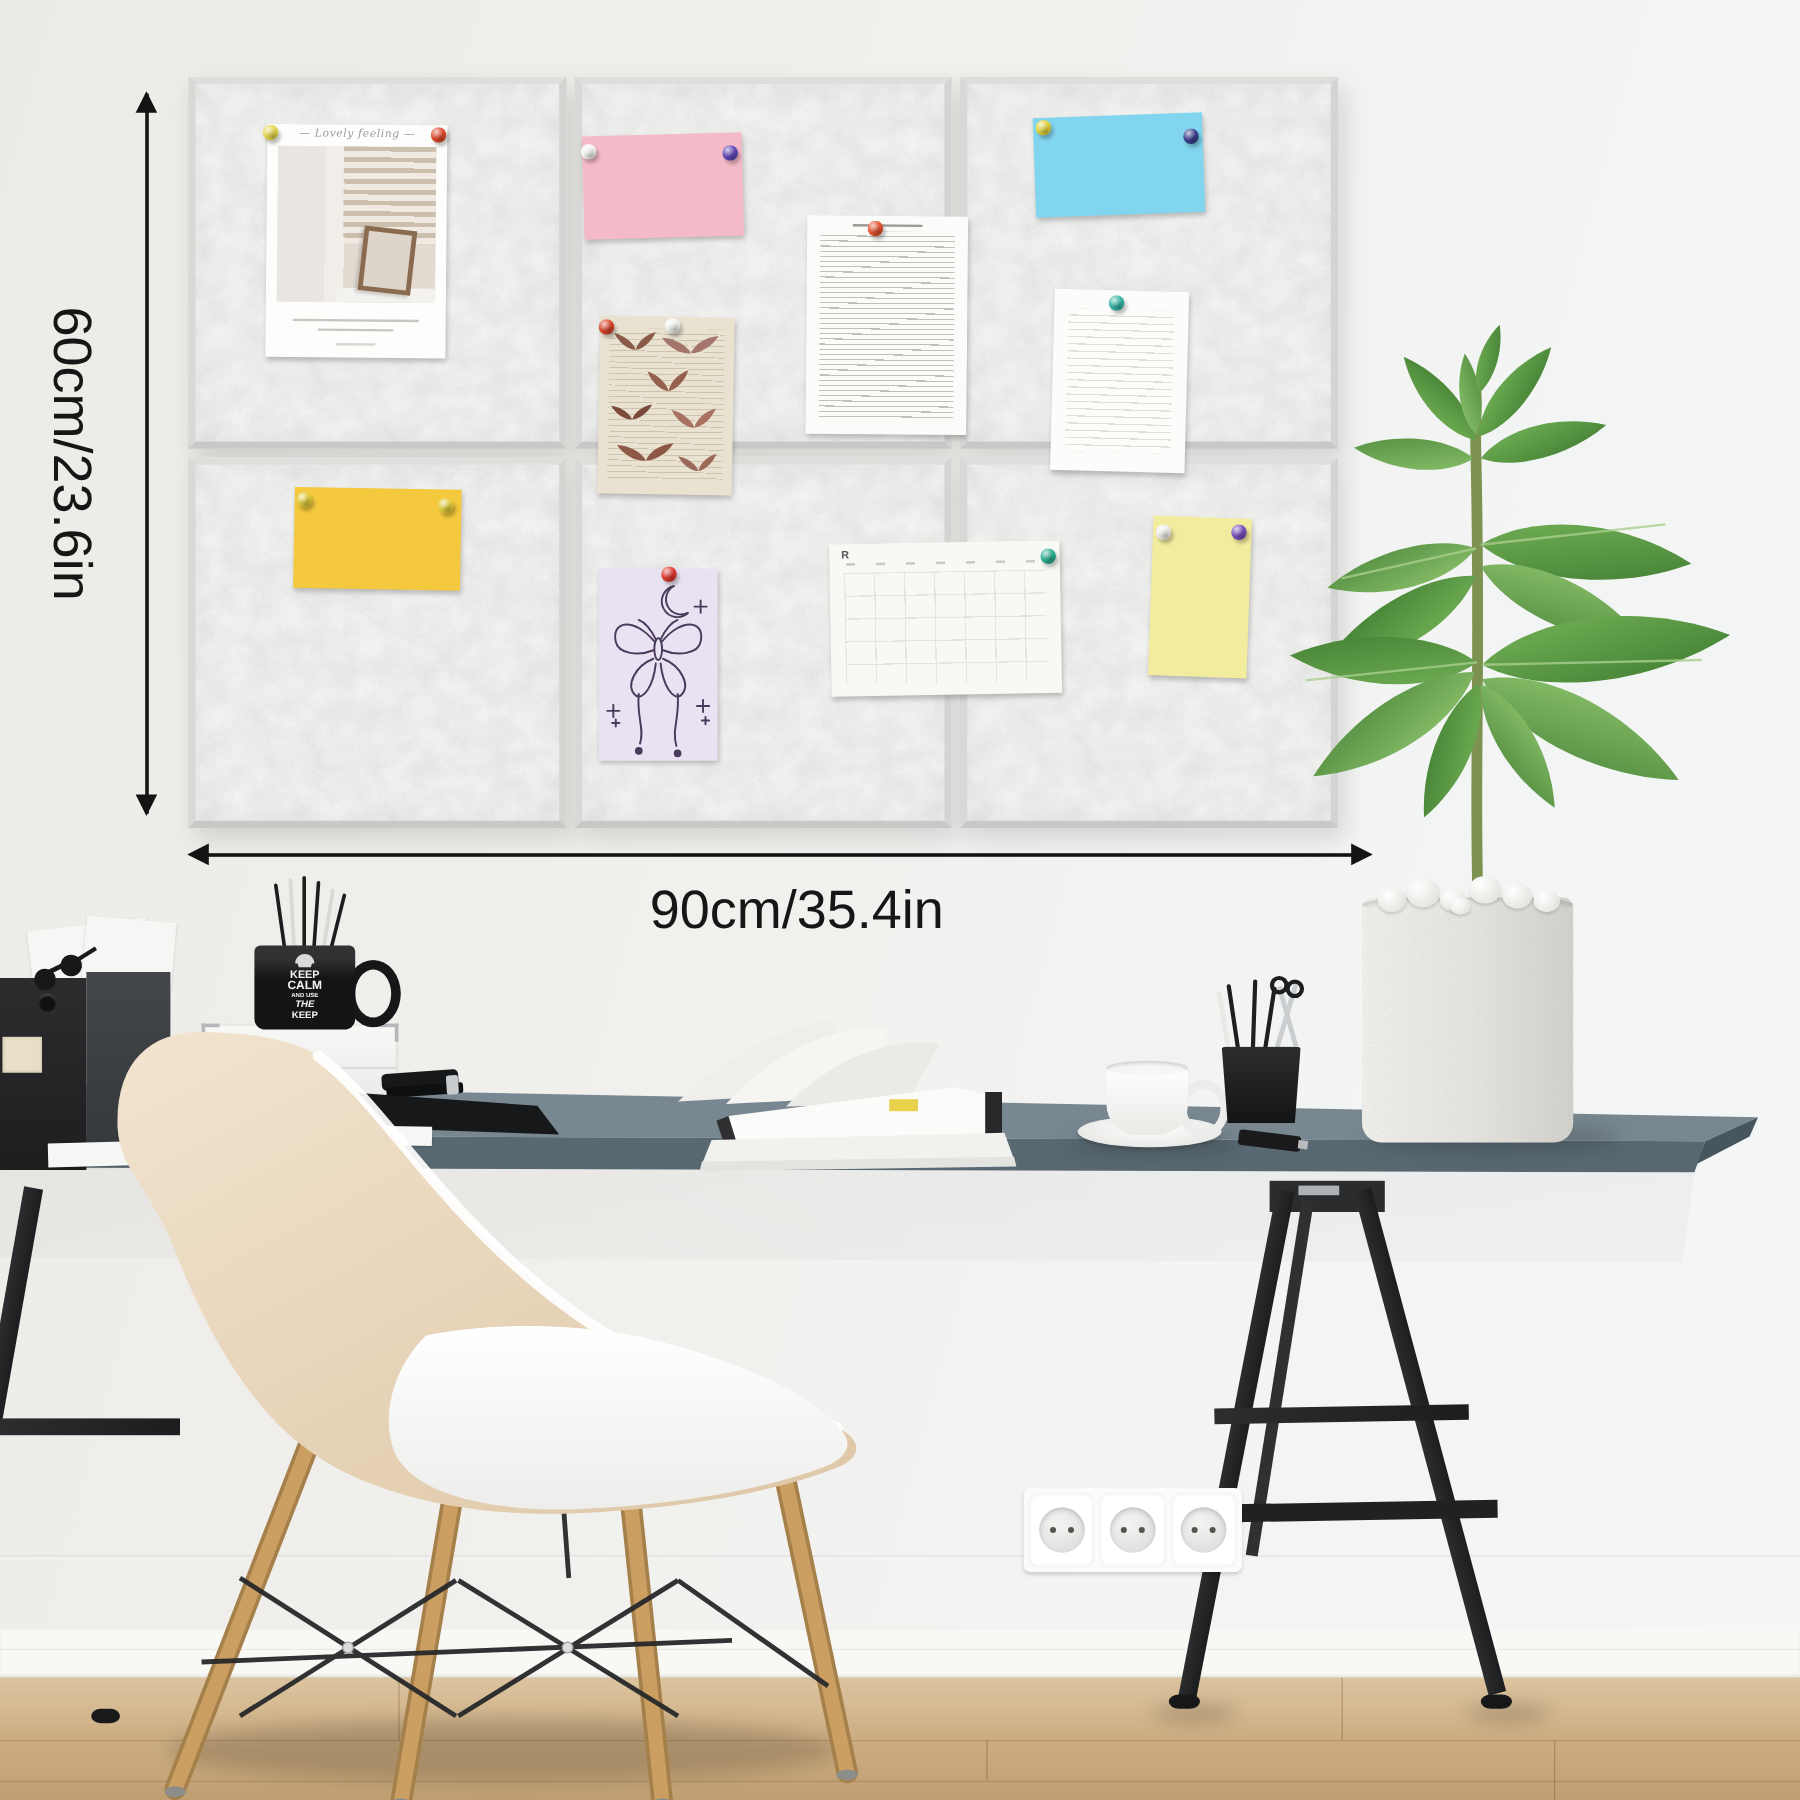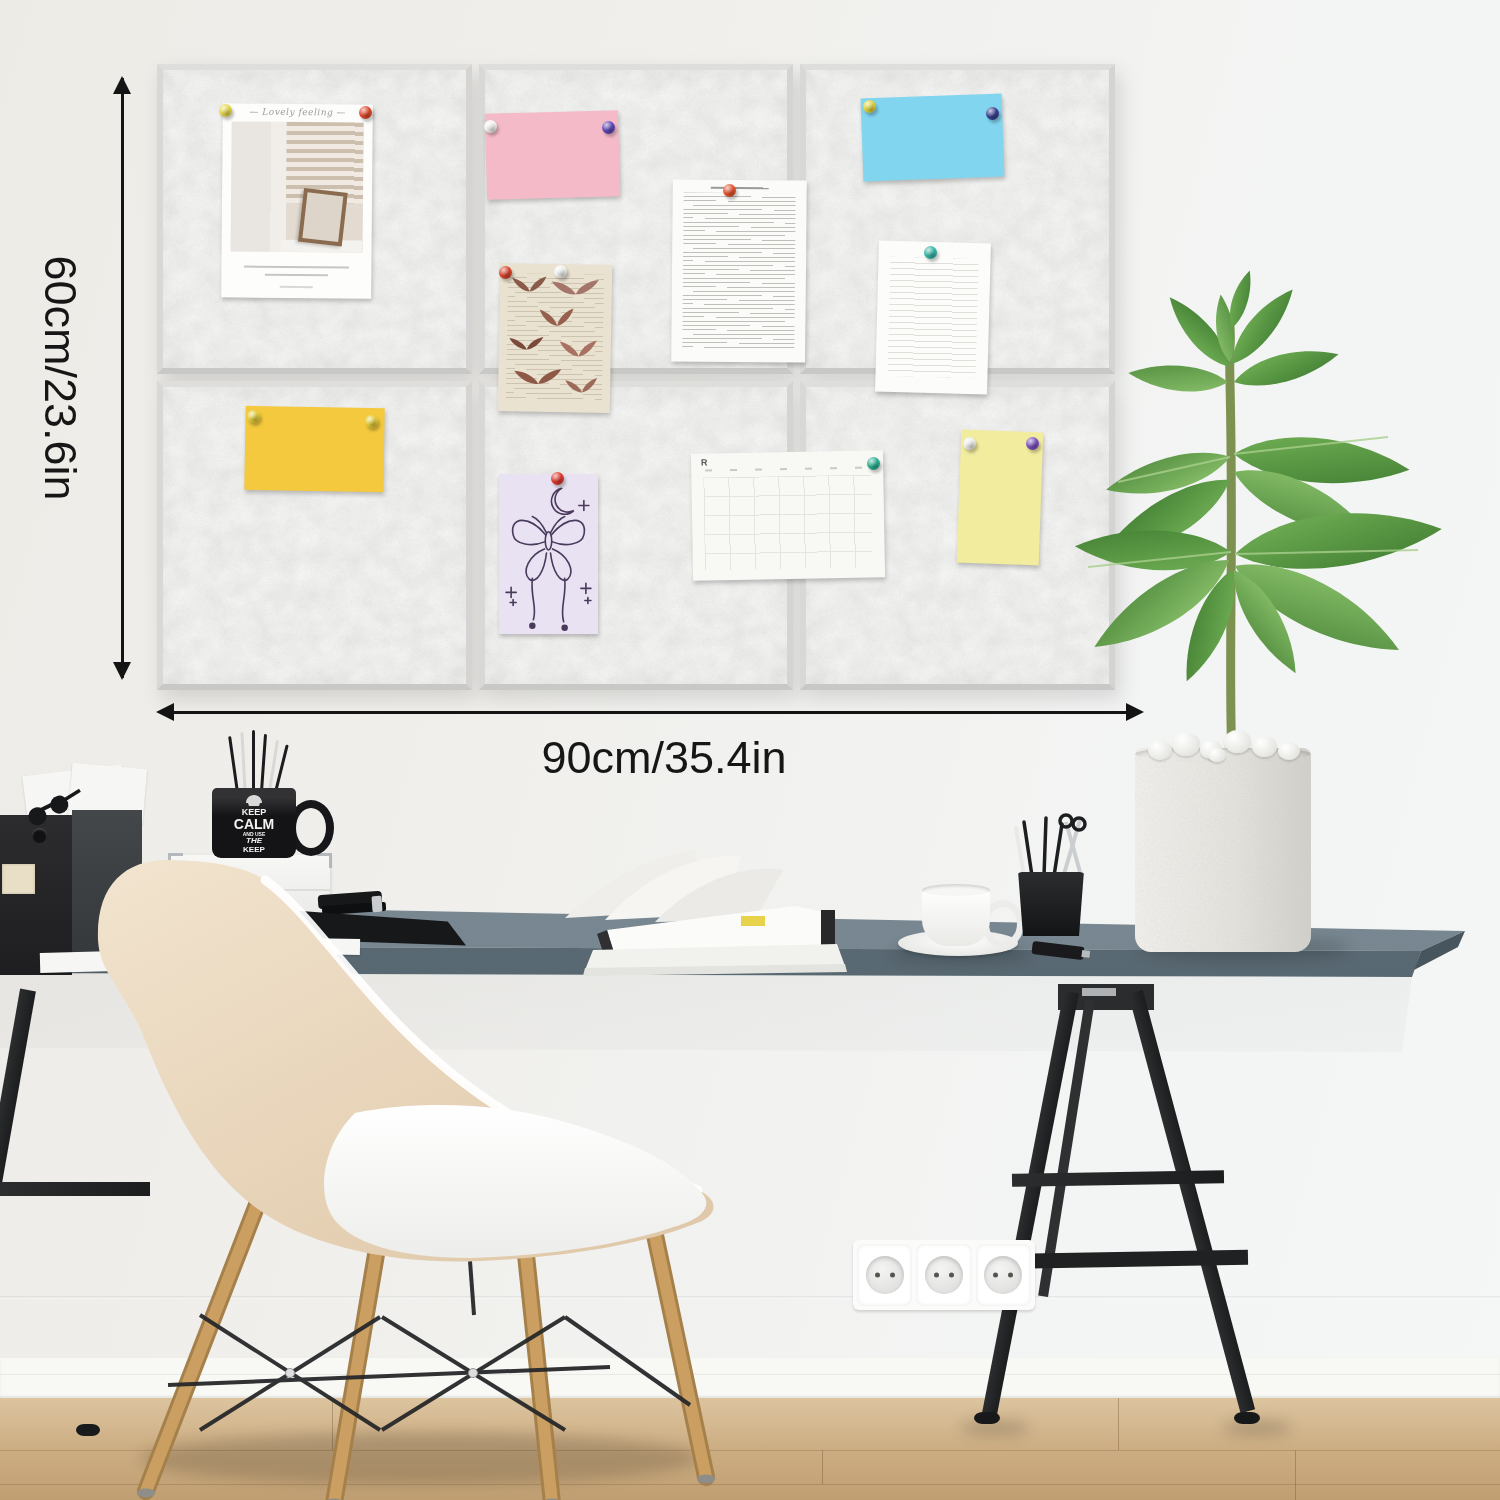--- a/index.html
+++ b/index.html
@@ -362,21 +362,21 @@
   <div class="abs brush" style="left:262px;top:734px;height:58px;transform:rotate(4deg);"></div>
   <div class="abs brush lite" style="left:272px;top:740px;height:52px;transform:rotate(9deg);"></div>
   <div class="abs brush" style="left:280px;top:744px;height:48px;transform:rotate(14deg);"></div>
   <div class="abs" id="mug-handle" style="left:288px;top:800px;"></div>
   <div class="abs" id="mug-body" style="left:212px;top:788px;width:84px;height:70px;">
     <svg style="position:absolute;left:32px;top:6px;width:20px;height:13px;">
       <path d="M10,1 C5,1 2,5 2,9 L4,9 L5,12 L15,12 L16,9 L18,9 C18,5 15,1 10,1 Z" fill="#ececea" opacity=".9"></path>
     </svg>
     <div style="position:absolute;left:0;right:0;top:20px;">
       <div class="mug-line" style="font-size:9px;">KEEP</div>
-      <div class="mug-line" style="font-size:14px;">CALM</div>
+      <div class="mug-line" style="font-size:10px;">CALM</div>
       <div class="mug-line" style="font-size:5px;">AND USE</div>
       <div class="mug-line" style="font-size:8px;font-style:italic;">THE</div>
       <div class="mug-line" style="font-size:8px;">KEEP</div>
     </div>
   </div>
 
   <div class="abs" style="left:318px;top:893px;width:64px;height:14px;background:#17181a;border-radius:4px;transform:rotate(-4deg);"></div>
   <div class="abs" style="left:322px;top:904px;width:64px;height:9px;background:#0e0f10;border-radius:2px;transform:rotate(-4deg);"></div>
   <div class="abs" style="left:372px;top:896px;width:10px;height:16px;background:#c9cccf;border-radius:2px;transform:rotate(-4deg);"></div>
   <div class="abs paper" style="left:40px;top:950px;width:220px;height:20px;transform:rotate(-1.5deg);"></div>

